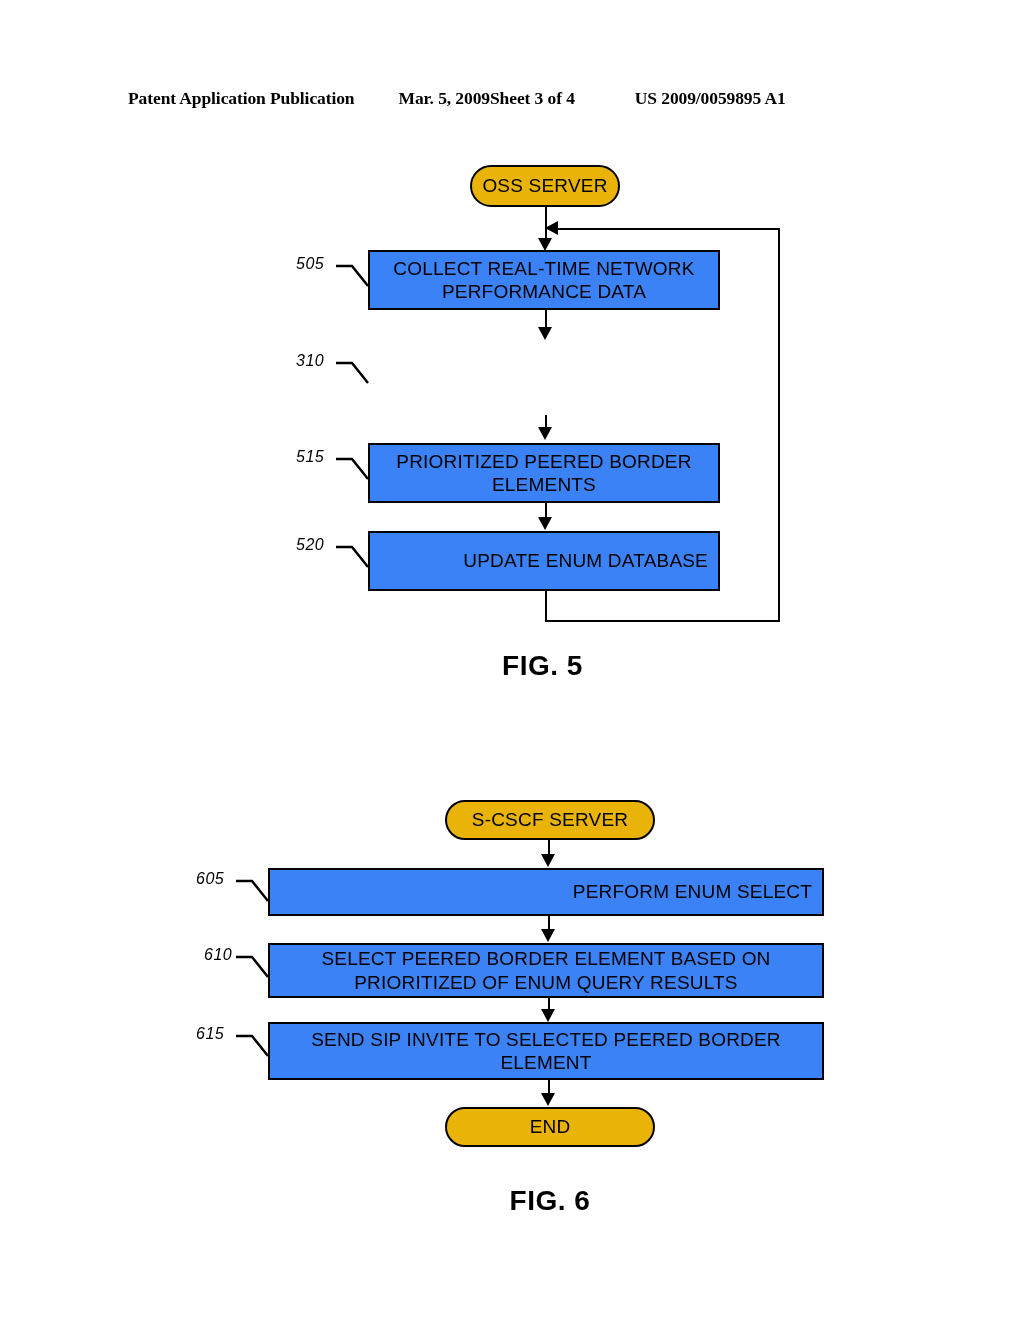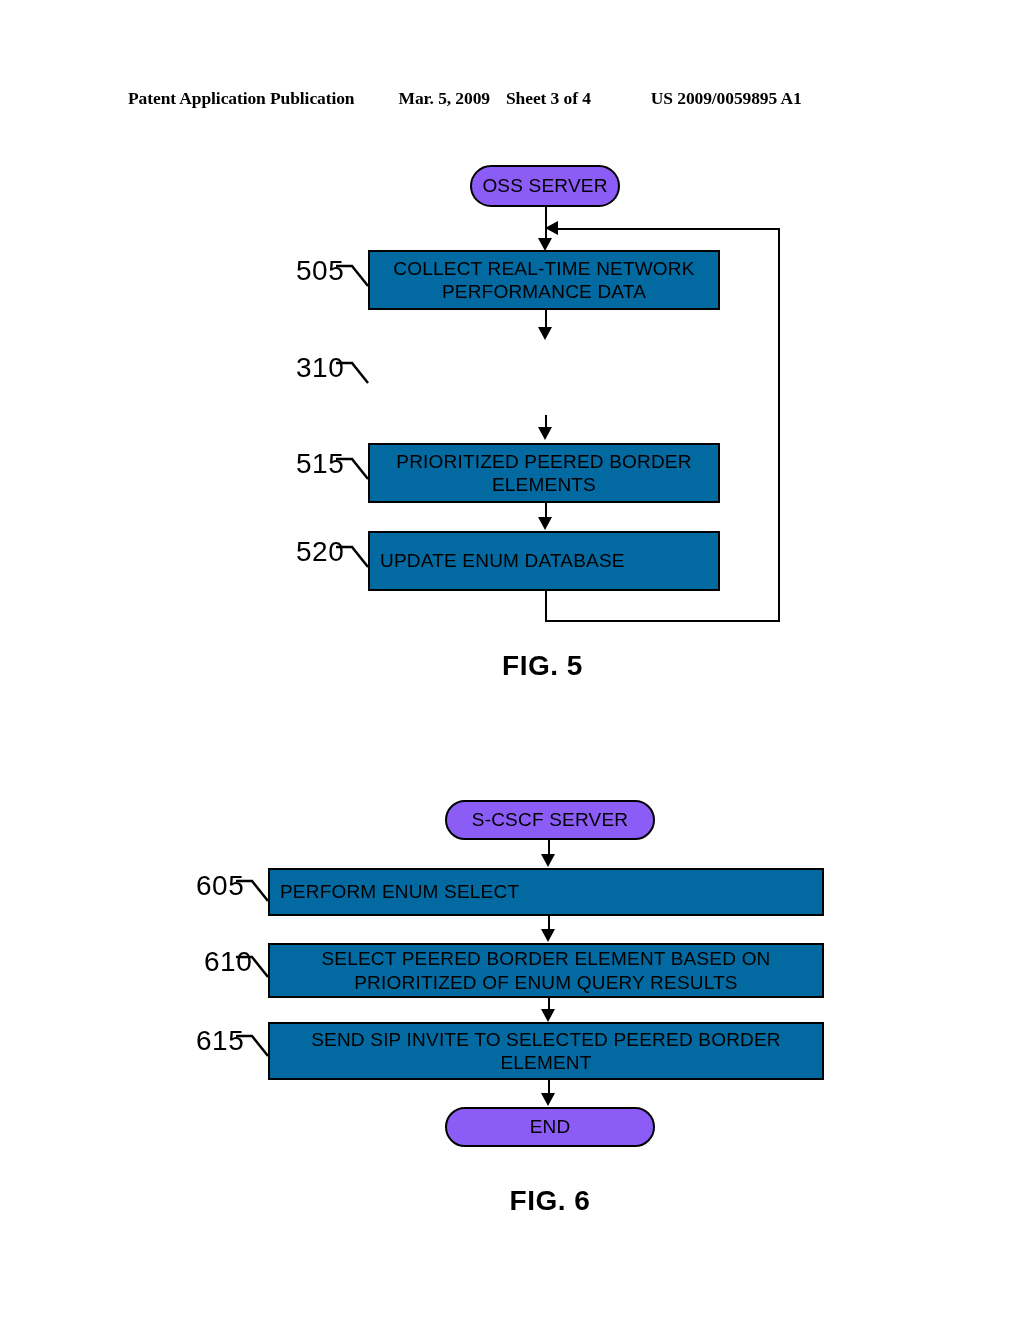--- a/index.html
+++ b/index.html
@@ -27,47 +27,47 @@
     font-family: "Liberation Serif", serif;
     font-weight: bold;
     font-size: 17.5px;
     letter-spacing: -0.1px;
     white-space: nowrap;
     display: flex;
     align-items: flex-start;
   }
   #page-header .hdr-pub   { }
   #page-header .hdr-date  { margin-left: 44px; }
-  #page-header .hdr-sheet { margin-left: 16px; }
+  #page-header .hdr-sheet { }
   #page-header .hdr-num   { margin-left: 60px; }
 
   
   .fig { position: absolute; }
 
   .node-box {
     position: absolute;
     box-sizing: border-box;
     border: 2.5px solid #000;
-    background: #0369a1;
+    background: #3b82f6;
     display: flex;
     align-items: center;
-    justify-content: flex-start;
+    justify-content: flex-end;
     text-align: center;
     line-height: 1.22;
     font-size: 19px;
     letter-spacing: 0.2px;
     padding: 16px 10px;
   }
 
   .node-terminal {
     position: absolute;
     box-sizing: border-box;
     border: 2.5px solid #000;
     border-radius: 999px;
-    background: #8b5cf6;
+    background: #eab308;
     display: flex;
     align-items: center;
     justify-content: center;
     text-align: center;
     font-size: 19px;
     letter-spacing: 0.2px;
   }
 
   
   .vline {
@@ -92,23 +92,24 @@
     position: absolute;
     width: 0; height: 0;
     border-top: 7px solid transparent;
     border-bottom: 7px solid transparent;
     border-right: 13px solid #000;
   }
 
   
   .ref-num {
     position: absolute;
-    font-size: 28px;
+    font-size: 16px;
     letter-spacing: 0.5px;
     white-space: nowrap;
+    font-style: italic;
   }
   .leader { position: absolute; overflow: visible; }
 
   
   .fig-caption {
     position: absolute;
     font-family: "Liberation Sans", sans-serif;
     font-weight: bold;
     font-size: 28px;
     letter-spacing: 0.5px;

